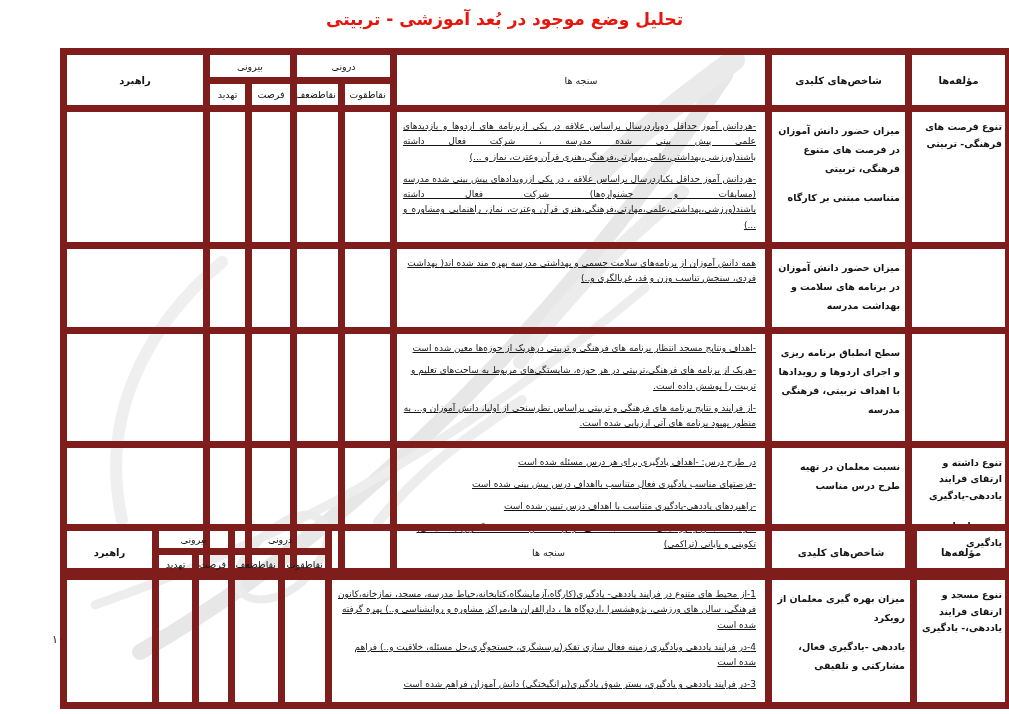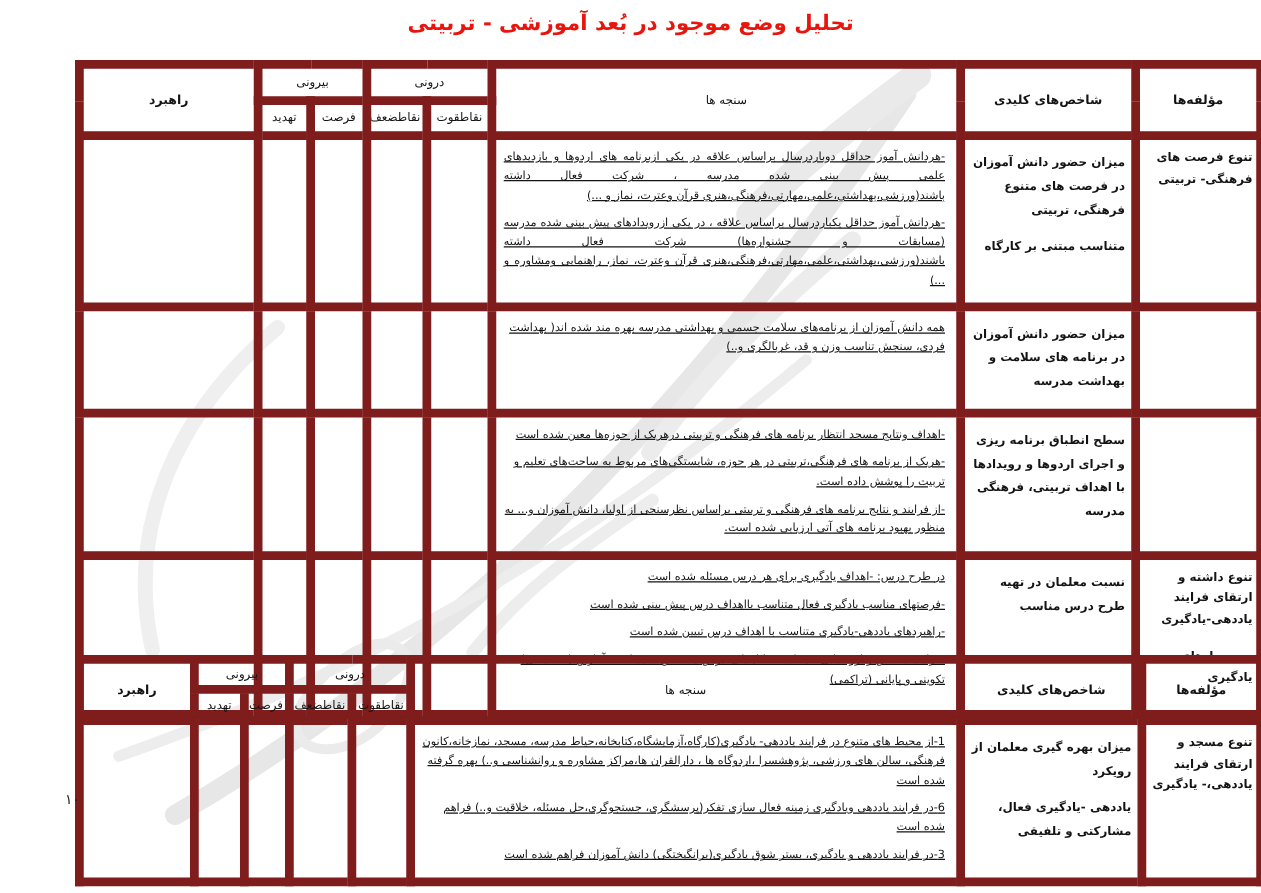--- a/index.html
+++ b/index.html
@@ -206,21 +206,21 @@
       <tr style="height:80px">
         <td class="comp">
           <p>تنوع مسجد و ارتقای فرایند یاددهی،- یادگیری</p>
         </td>
         <td class="ind">
           <p>میزان بهره گیری معلمان از رویکرد</p>
           <p>یاددهی -یادگیری فعال، مشارکتی و تلفیقی</p>
         </td>
         <td class="meas">
           <p>1-از محیط های متنوع در فرایند یاددهی- یادگیری(کارگاه،آزمایشگاه،کتابخانه،حیاط مدرسه، مسجد، نمازخانه،کانون فرهنگی، سالن های ورزشی، پژوهشسرا ،اردوگاه ها ، دارالقران ها،مراکز مشاوره و روانشناسی و..) بهره گرفته شده است</p>
-          <p>6-در فرایند یاددهی ویادگیری زمینه فعال سازی تفکر(پرسشگری، جستجوگری،حل مسئله، خلاقیت و..) فراهم شده است</p>
+          <p>4-در فرایند یاددهی ویادگیری زمینه فعال سازی تفکر(پرسشگری، جستجوگری،حل مسئله، خلاقیت و..) فراهم شده است</p>
           <p>3-در فرایند یاددهی و یادگیری، بستر شوق یادگیری(برانگیختگی) دانش آموزان فراهم شده است</p>
         </td>
         <td class="empty"></td>
         <td class="empty"></td>
         <td class="empty"></td>
         <td class="empty"></td>
         <td class="empty"></td>
       </tr>
     </tbody>
   </table>

